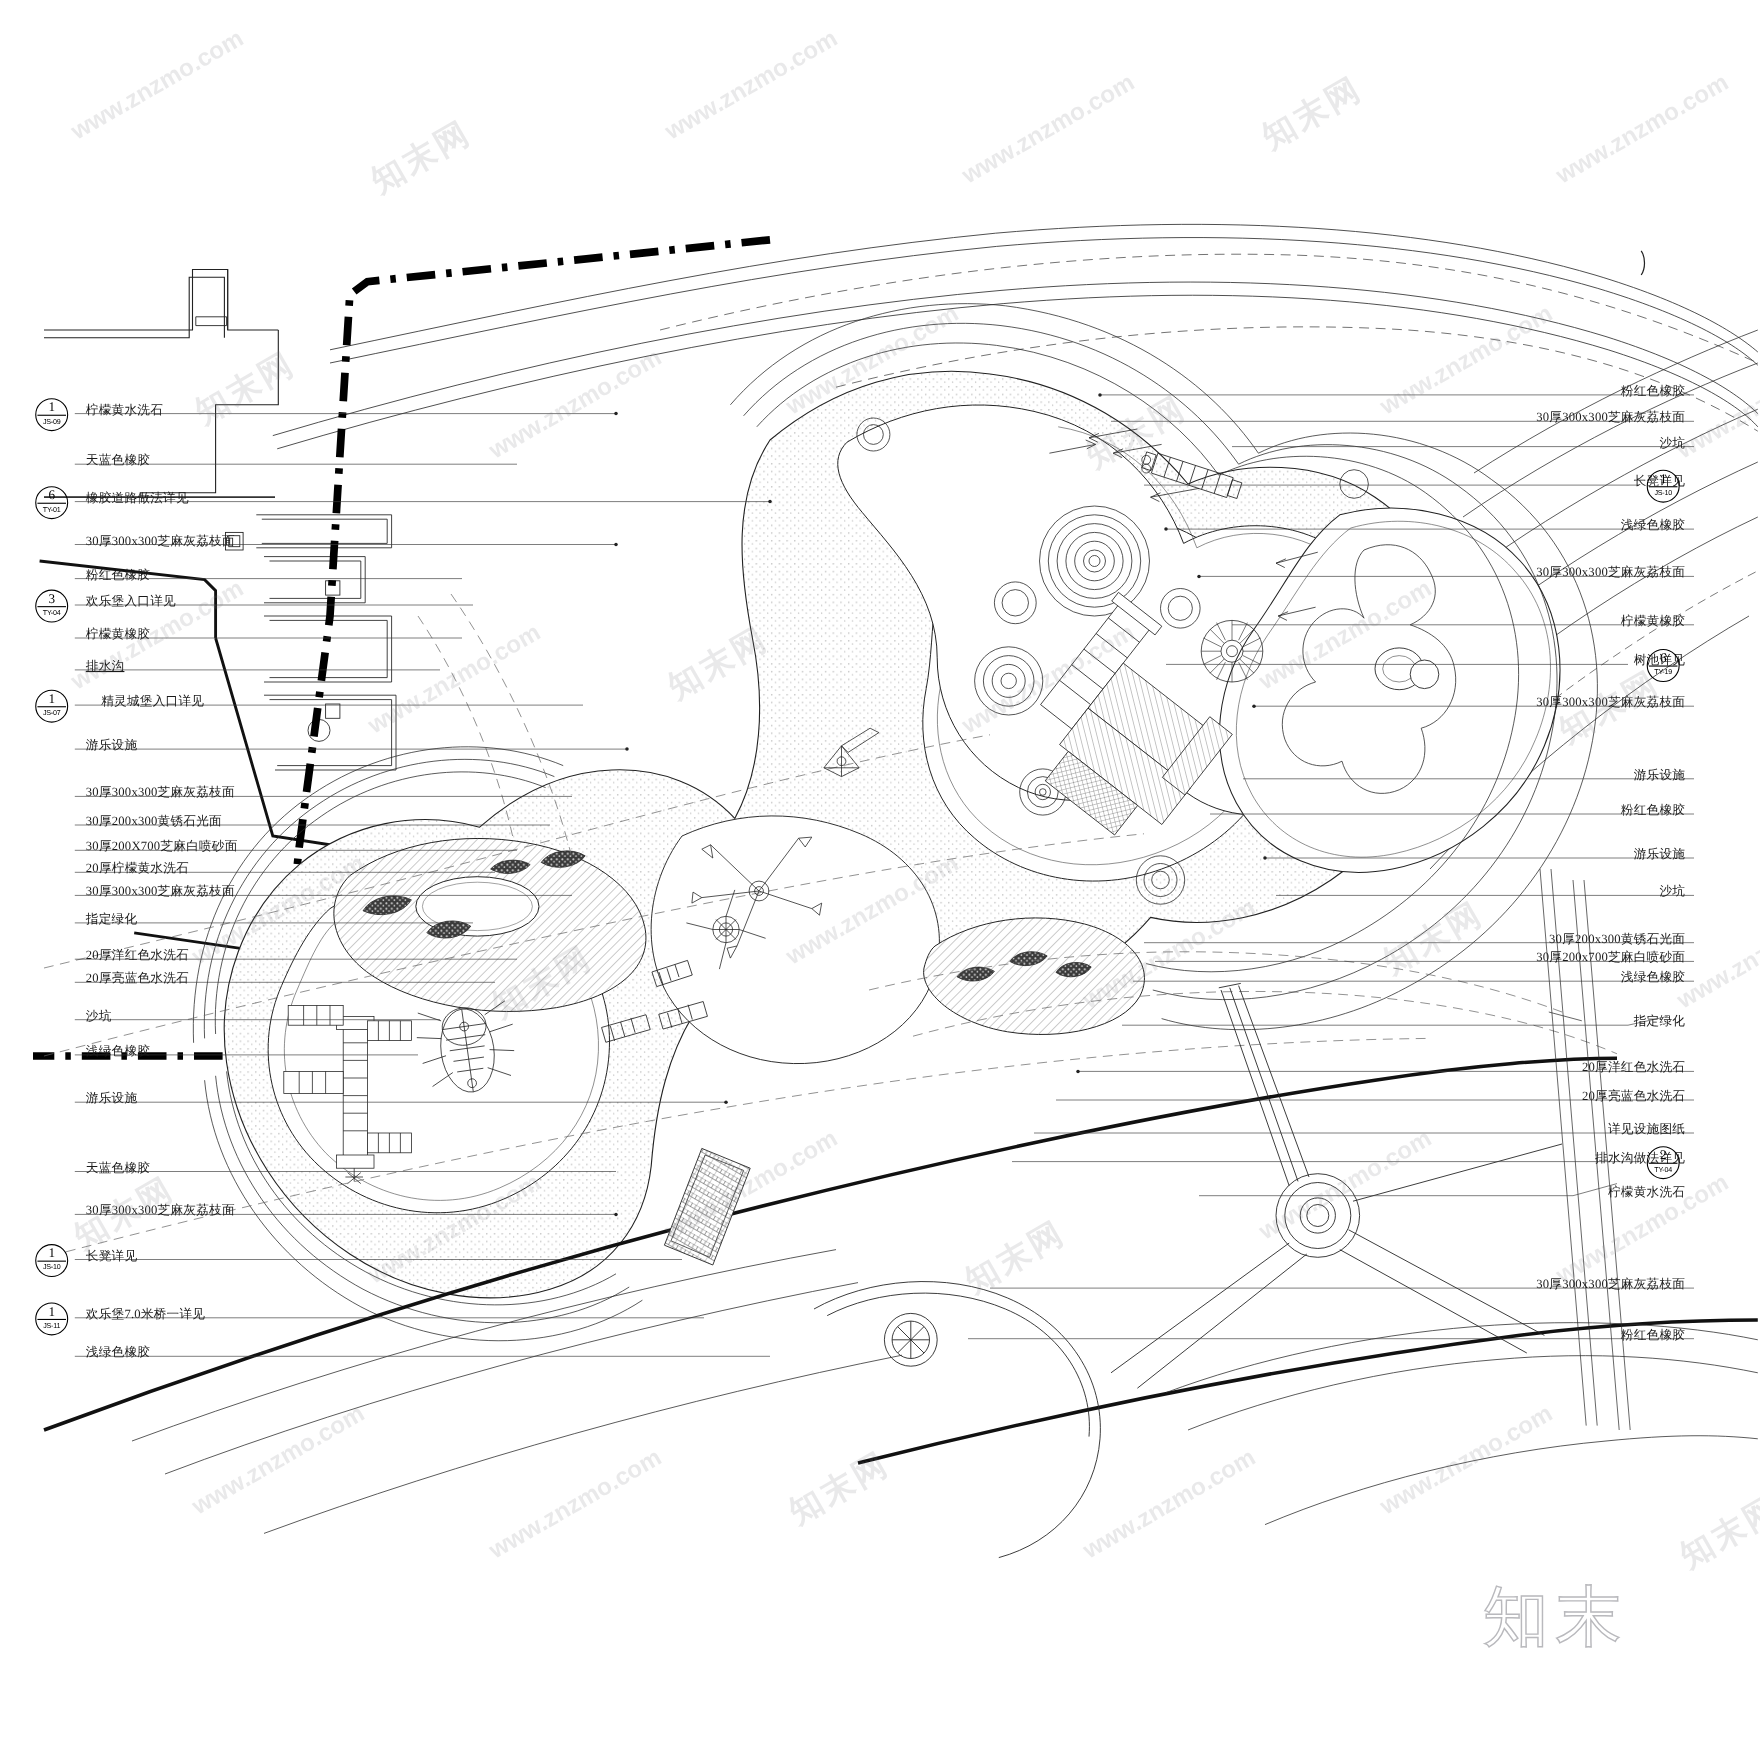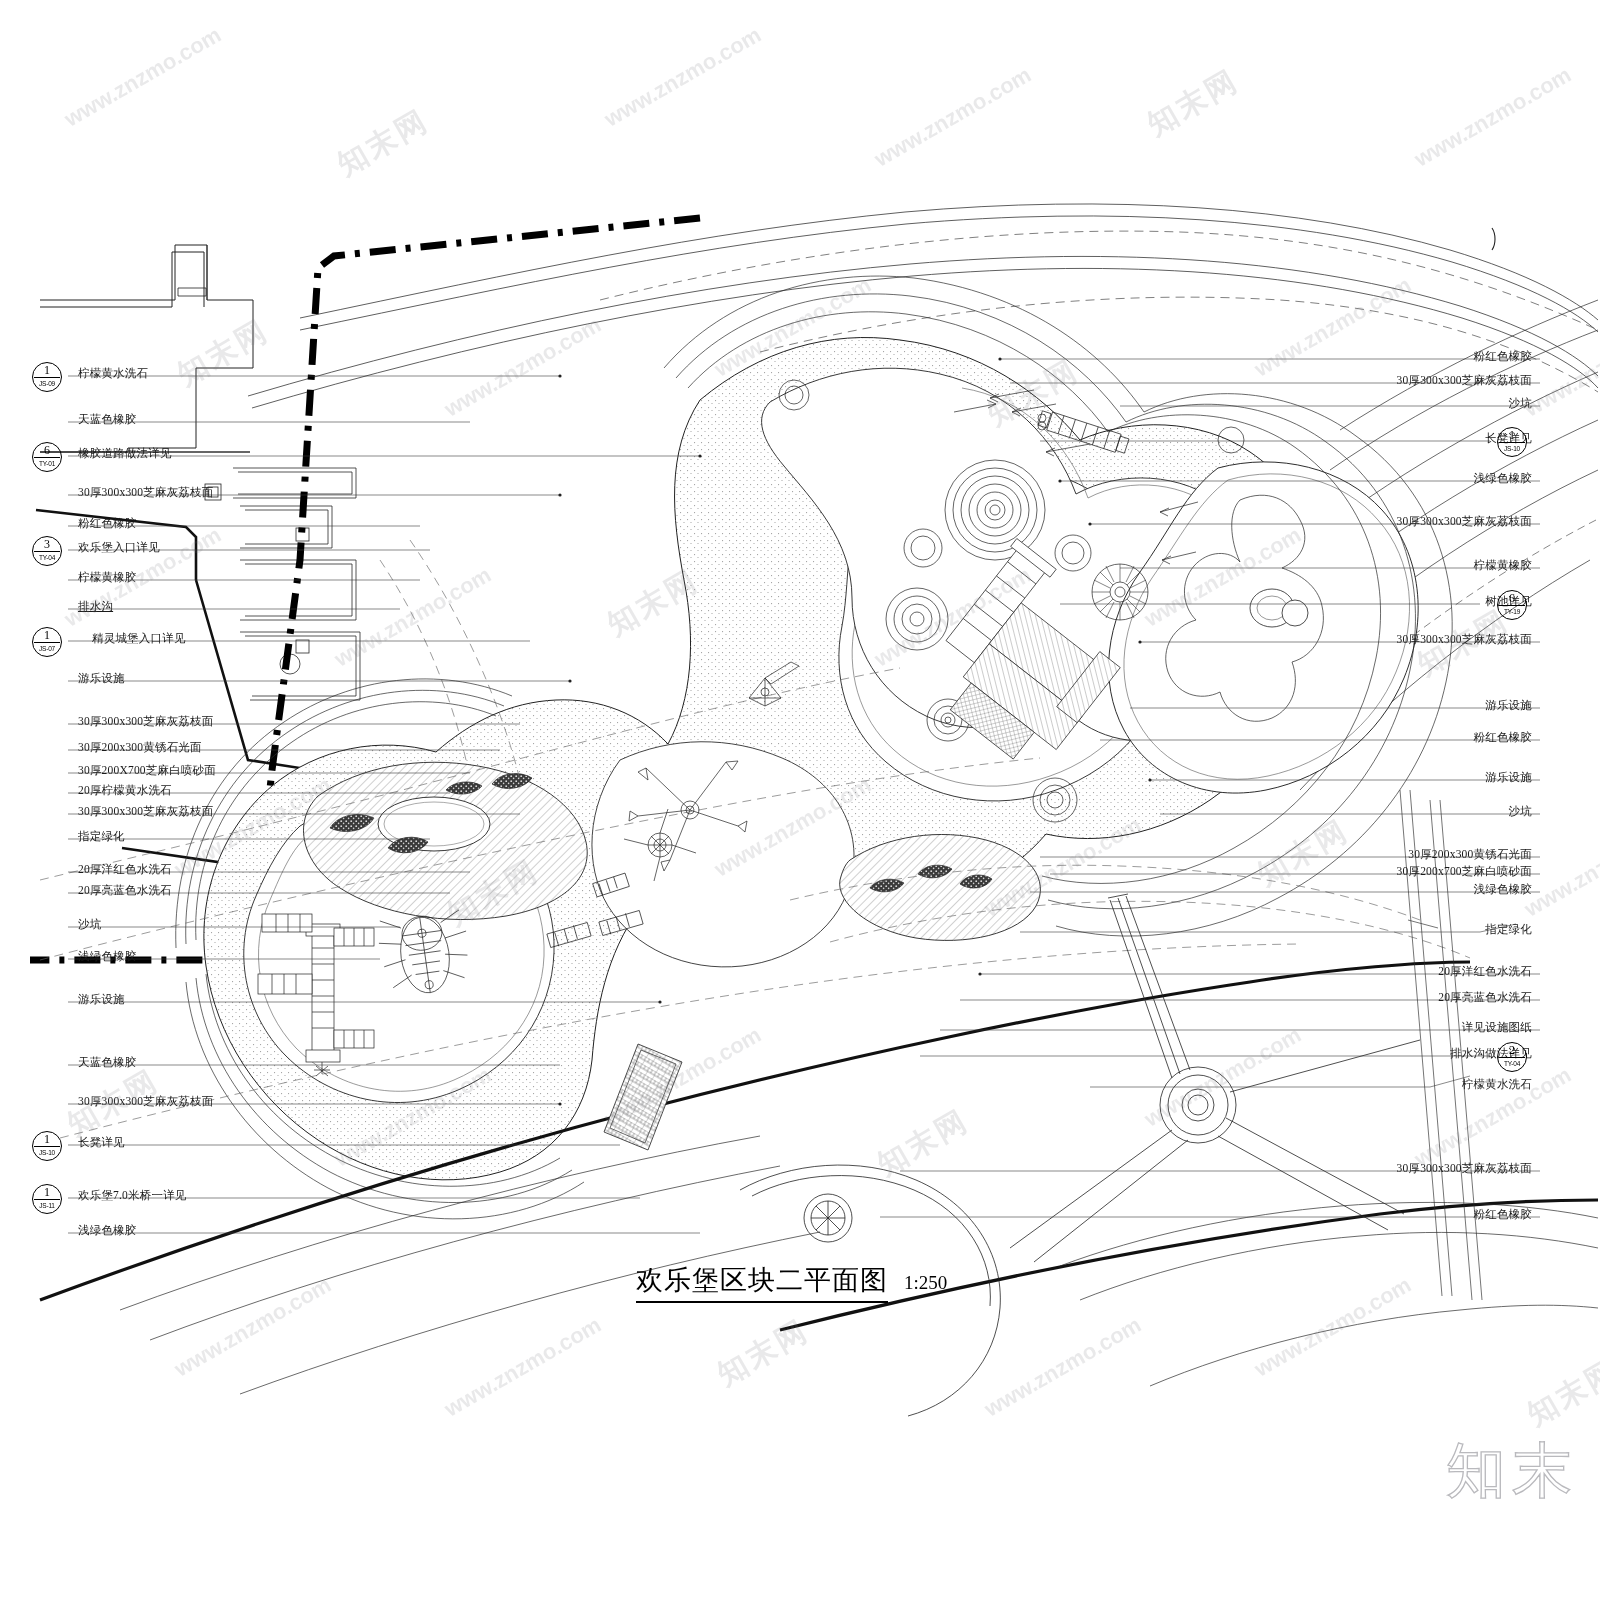--- a/index.html
+++ b/index.html
@@ -107,21 +107,21 @@
     user-select: none;
     font-weight: 600;
   }
   .wm.cn { font-family: "DejaVu Sans", sans-serif; }
   
   #brand {
     position: absolute;
     right: 22px;
     bottom: 100px;
     width: 230px;
-    text-align: right;
+    text-align: left;
     font-family: "DejaVu Sans", sans-serif;
     font-size: 60px;
     line-height: 1;
     color: transparent;
     -webkit-text-stroke: 1.3px #b9b9bd;
     letter-spacing: 6px;
   }
   #doc-id {
     position: absolute;
     right: 22px;
@@ -759,24 +759,20 @@
       <div class="bubble" style="left: 1497px; top: 1042px;">
         <div class="num">2</div>
         <div class="div"></div>
         <div class="code">TY-04</div>
       </div>
       <div class="lbl r" style="right: 68px; top: 1079px;">柠檬黄水洗石</div>
       <div class="lbl r" style="right: 68px; top: 1163px;">30厚300x300芝麻灰荔枝面</div>
       <div class="lbl r" style="right: 68px; top: 1209px;">粉红色橡胶</div>
     </div>
 
-  <div id="title-block">
-    <div id="plan-title">欢乐堡区块二平面图</div>
-    <div id="plan-scale">1:250</div>
-  </div>
 
   <div id="watermarks">
       <div class="wm" style="left: 60px; top: 110px;">www.znzmo.com</div>
       <div class="wm cn" style="left: 330px; top: 150px; font-size: 30px; letter-spacing: 3px;">知末网</div>
       <div class="wm" style="left: 600px; top: 110px;">www.znzmo.com</div>
       <div class="wm" style="left: 870px; top: 150px;">www.znzmo.com</div>
       <div class="wm cn" style="left: 1140px; top: 110px; font-size: 30px; letter-spacing: 3px;">知末网</div>
       <div class="wm" style="left: 1410px; top: 150px;">www.znzmo.com</div>
       <div class="wm cn" style="left: 170px; top: 360px; font-size: 30px; letter-spacing: 3px;">知末网</div>
       <div class="wm" style="left: 440px; top: 400px;">www.znzmo.com</div>

